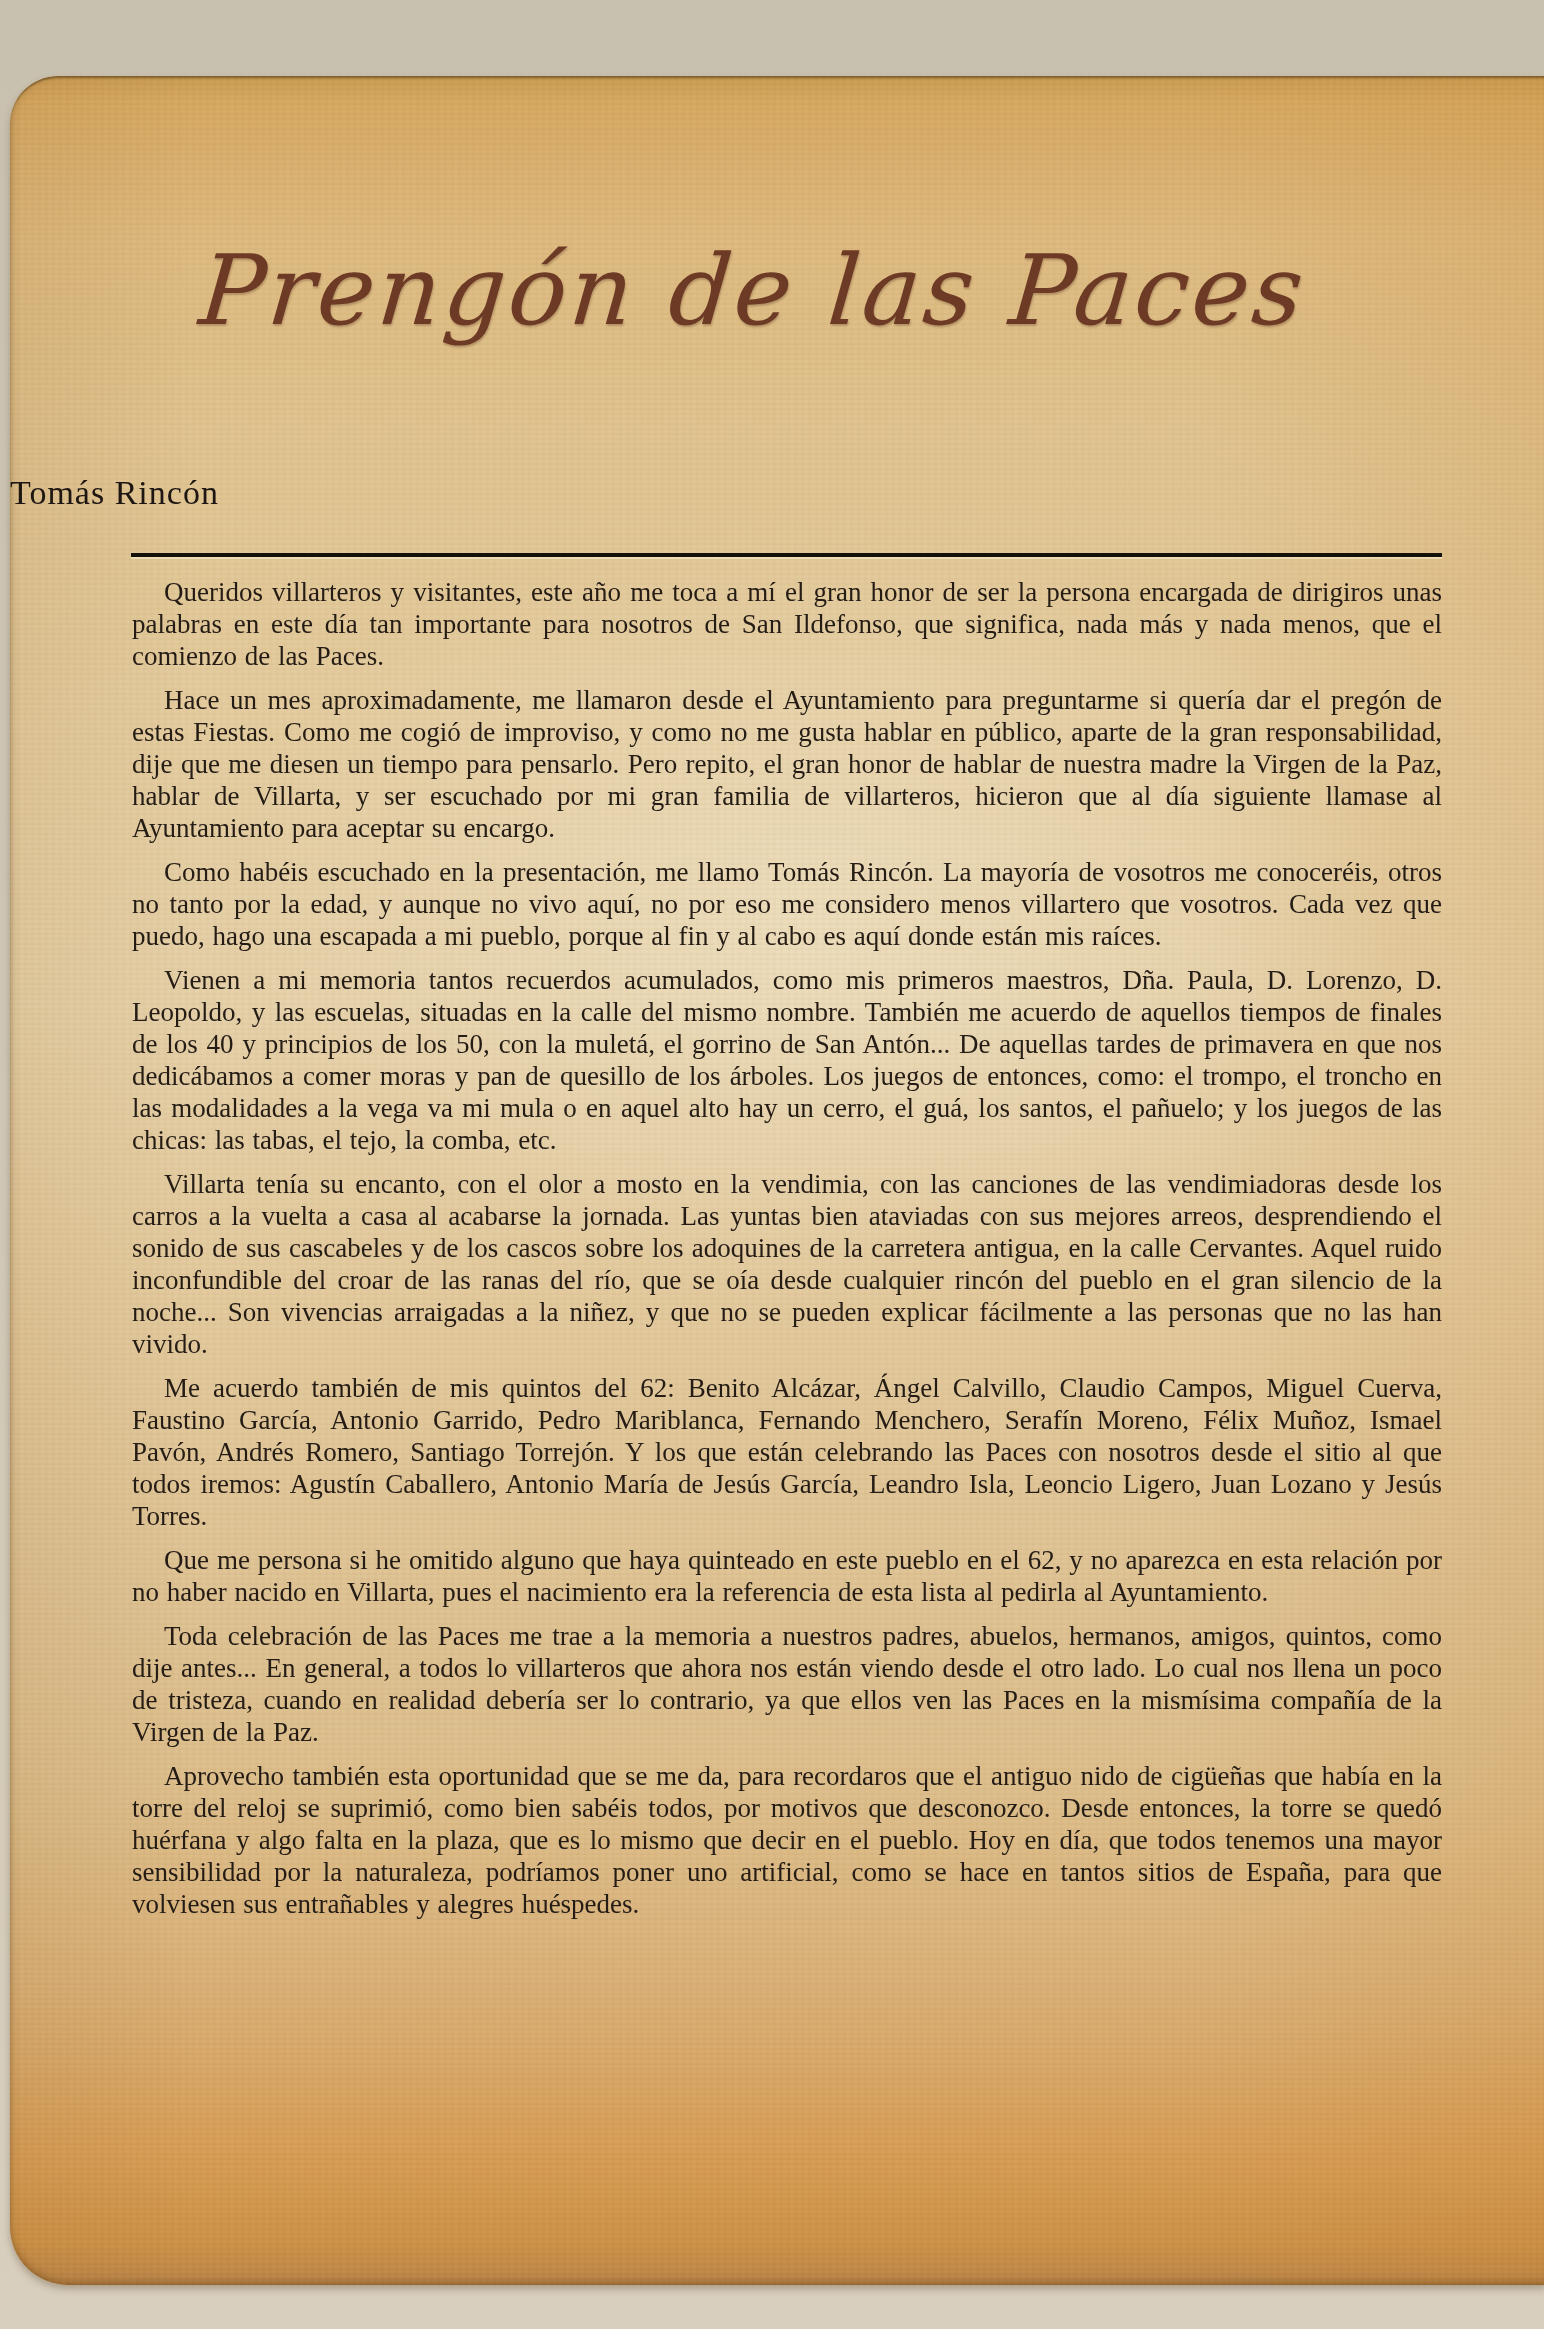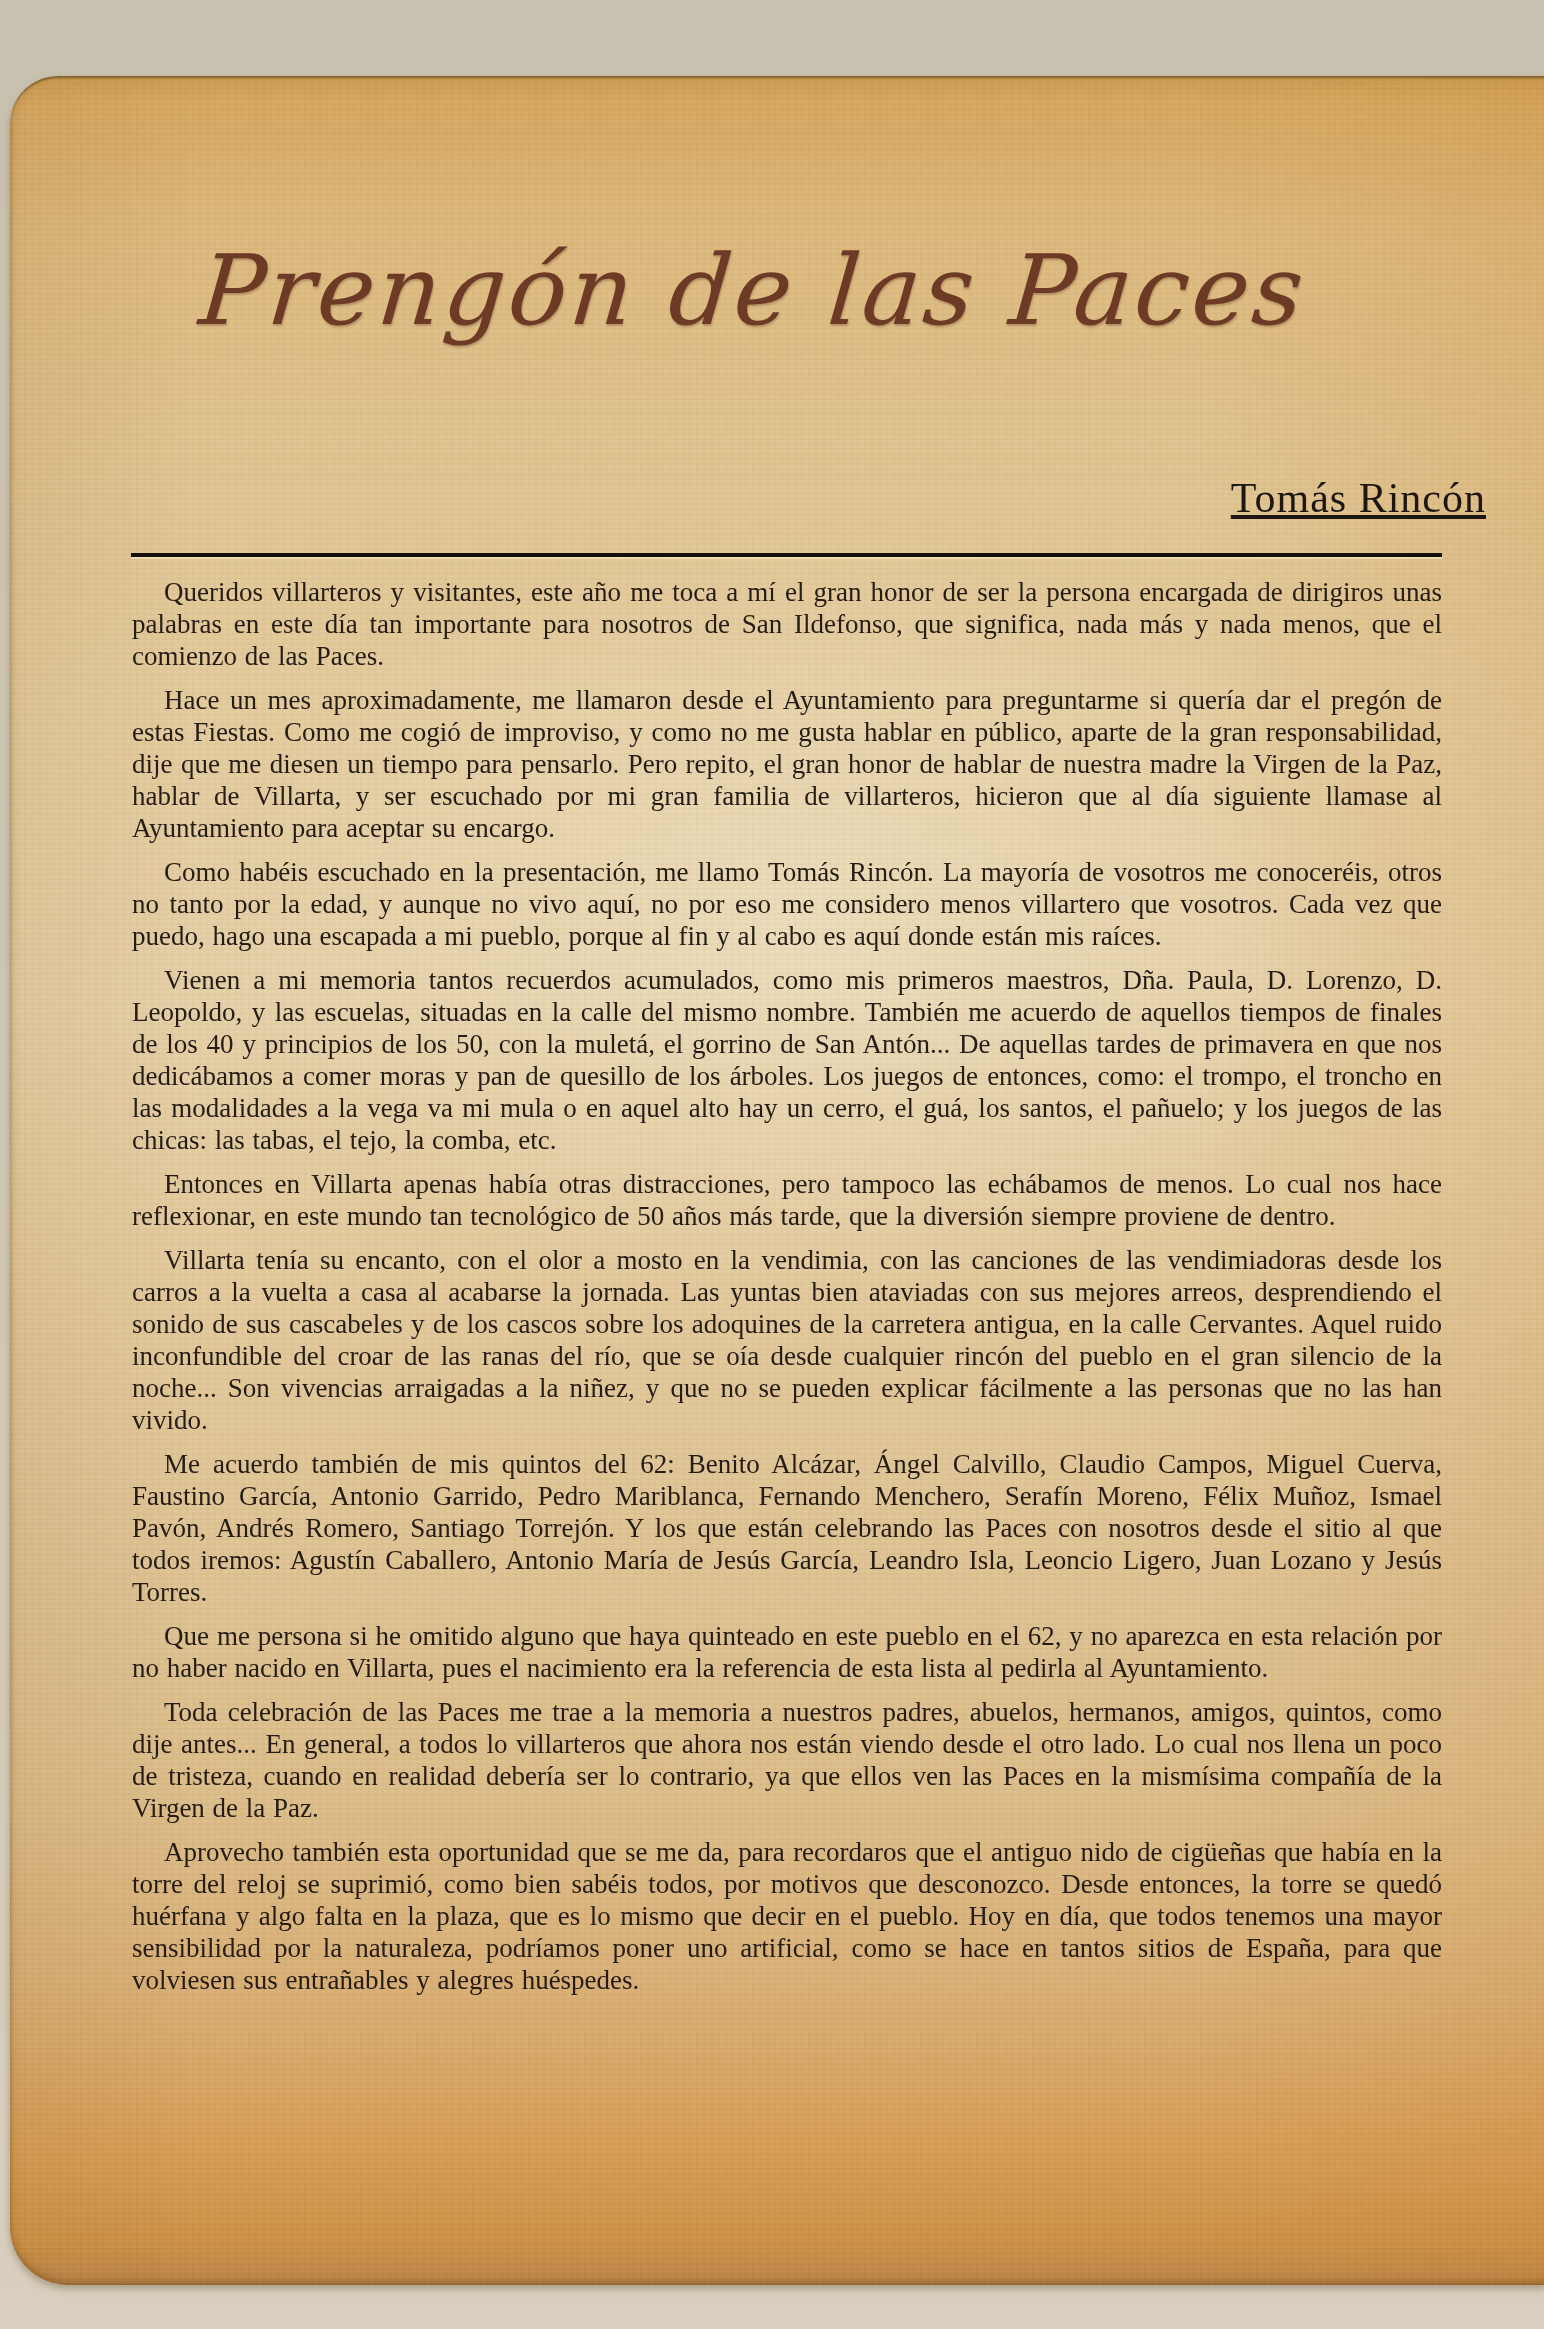--- a/index.html
+++ b/index.html
@@ -72,25 +72,24 @@
     text-shadow: 1px 2px 2px rgba(60,25,10,0.25);
     white-space: nowrap;
   }
 
   
   .author {
     position: absolute;
     top: 398px;
     left: 0;
     right: 60px;
-    text-align: right;
-    font-size: 42px;
+    text-align: left;
+    font-size: 34px;
     letter-spacing: 1px;
     color: #1d1612;
-    text-decoration: underline;
   }
   .divider {
     position: absolute;
     top: 477px;
     left: 121px;
     right: 104px;
     height: 4px;
     background: #14100a;
     box-shadow: 0 2px 1px rgba(255,250,220,0.5);
   }
@@ -123,20 +122,19 @@
 
   <div class="author">Tomás Rincón</div>
 
   <div class="divider"></div>
 
   <div class="speech">
       <p class="para">Queridos villarteros y visitantes, este año me toca a mí el gran honor de ser la persona encargada de dirigiros unas palabras en este día tan importante para nosotros de San Ildefonso, que significa, nada más y nada menos, que el comienzo de las Paces.</p>
       <p class="para">Hace un mes aproximadamente, me llamaron desde el Ayuntamiento para preguntarme si quería dar el pregón de estas Fiestas. Como me cogió de improviso, y como no me gusta hablar en público, aparte de la gran responsabilidad, dije que me diesen un tiempo para pensarlo. Pero repito, el gran honor de hablar de nuestra madre la Virgen de la Paz, hablar de Villarta, y ser escuchado por mi gran familia de villarteros, hicieron que al día siguiente llamase al Ayuntamiento para aceptar su encargo.</p>
       <p class="para">Como habéis escuchado en la presentación, me llamo Tomás Rincón. La mayoría de vosotros me conoceréis, otros no tanto por la edad, y aunque no vivo aquí, no por eso me considero menos villartero que vosotros. Cada vez que puedo, hago una escapada a mi pueblo, porque al fin y al cabo es aquí donde están mis raíces.</p>
       <p class="para">Vienen a mi memoria tantos recuerdos acumulados, como mis primeros maestros, Dña. Paula, D. Lorenzo, D. Leopoldo, y las escuelas, situadas en la calle del mismo nombre. También me acuerdo de aquellos tiempos de finales de los 40 y principios de los 50, con la muletá, el gorrino de San Antón... De aquellas tardes de primavera en que nos dedicábamos a comer moras y pan de quesillo de los árboles. Los juegos de entonces, como: el trompo, el troncho en las modalidades a la vega va mi mula o en aquel alto hay un cerro, el guá, los santos, el pañuelo; y los juegos de las chicas: las tabas, el tejo, la comba, etc.</p>
-      <p class="para">Entonces en Villarta apenas había otras distracciones, pero tampoco las echábamos de menos. Lo cual nos hace reflexionar, en este mundo tan tecnológico de 50 años más tarde, que la diversión siempre proviene de dentro.</p>
       <p class="para">Villarta tenía su encanto, con el olor a mosto en la vendimia, con las canciones de las vendimiadoras desde los carros a la vuelta a casa al acabarse la jornada. Las yuntas bien ataviadas con sus mejores arreos, desprendiendo el sonido de sus cascabeles y de los cascos sobre los adoquines de la carretera antigua, en la calle Cervantes. Aquel ruido inconfundible del croar de las ranas del río, que se oía desde cualquier rincón del pueblo en el gran silencio de la noche... Son vivencias arraigadas a la niñez, y que no se pueden explicar fácilmente a las personas que no las han vivido.</p>
       <p class="para">Me acuerdo también de mis quintos del 62: Benito Alcázar, Ángel Calvillo, Claudio Campos, Miguel Cuerva, Faustino García, Antonio Garrido, Pedro Mariblanca, Fernando Menchero, Serafín Moreno, Félix Muñoz, Ismael Pavón, Andrés Romero, Santiago Torrejón. Y los que están celebrando las Paces con nosotros desde el sitio al que todos iremos: Agustín Caballero, Antonio María de Jesús García, Leandro Isla, Leoncio Ligero, Juan Lozano y Jesús Torres.</p>
       <p class="para">Que me persona si he omitido alguno que haya quinteado en este pueblo en el 62, y no aparezca en esta relación por no haber nacido en Villarta, pues el nacimiento era la referencia de esta lista al pedirla al Ayuntamiento.</p>
       <p class="para">Toda celebración de las Paces me trae a la memoria a nuestros padres, abuelos, hermanos, amigos, quintos, como dije antes... En general, a todos lo villarteros que ahora nos están viendo desde el otro lado. Lo cual nos llena un poco de tristeza, cuando en realidad debería ser lo contrario, ya que ellos ven las Paces en la mismísima compañía de la Virgen de la Paz.</p>
       <p class="para">Aprovecho también esta oportunidad que se me da, para recordaros que el antiguo nido de cigüeñas que había en la torre del reloj se suprimió, como bien sabéis todos, por motivos que desconozco. Desde entonces, la torre se quedó huérfana y algo falta en la plaza, que es lo mismo que decir en el pueblo. Hoy en día, que todos tenemos una mayor sensibilidad por la naturaleza, podríamos poner uno artificial, como se hace en tantos sitios de España, para que volviesen sus entrañables y alegres huéspedes.</p>
     </div>
 </div>
 
 </body></html>

